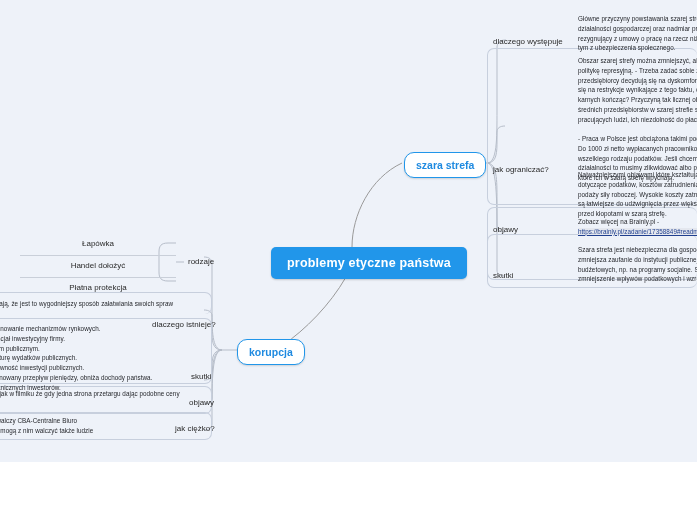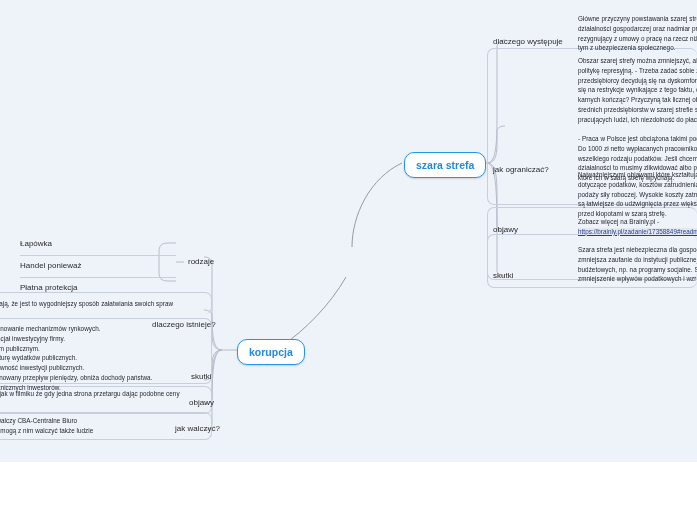--- a/index.html
+++ b/index.html
@@ -94,21 +94,21 @@
     position: absolute;
     box-sizing: border-box;
     border: 1px solid #c7cfdd;
     border-radius: 7px;
     background: transparent;
   }
   .sub-list {
     position: absolute;
     font-size: 8px;
     color: #2a2a2a;
-    text-align: left;
+    text-align: center;
     line-height: 22px;
   }
   .sub-list .row { position: relative; }
   .divider {
     position: absolute;
     height: 1px;
     background: #c9cfd9;
   }
 </style>
 </head>
@@ -145,20 +145,21 @@
 
   <div class="bracket" style="left:487px; top:48px; width:210px; height:157px; border-right:none;"></div>
   <div class="bracket" style="left:487px; top:207px; width:210px; height:73px; border-right:none;"></div>
   <div class="bracket" style="left:487px; top:234px; width:210px; height:54px; border-right:none;"></div>
 
   <div class="bracket" style="left:-40px; top:318px; width:252px; height:66px; border-left:none;"></div>
   <div class="bracket" style="left:-40px; top:386px; width:252px; height:28px; border-left:none;"></div>
   <div class="bracket" style="left:-40px; top:412px; width:252px; height:28px; border-left:none;"></div>
   <div class="bracket" style="left:-40px; top:292px; width:252px; height:22px; border-left:none; border-bottom:none;"></div>
 
+  <div class="node root-node" style="left:271px; top:247px;">problemy etyczne państwa</div>
 
   <div class="node main-node" style="left:404px; top:152px;">szara strefa</div>
 
   <div class="node main-node" style="left:237px; top:339px;">korupcja</div>
 
   <div class="node leaf-label right" style="left:491px; top:36px;">dlaczego występuje</div>
 
   <div class="node leaf-label right" style="left:491px; top:153px;margin-top:11px;">jak ograniczać?</div>
 
   <div class="node leaf-label right" style="left:491px; top:224px;">objawy</div>
@@ -181,26 +182,26 @@
   <div class="detail clip-right" style="left:578px; top:245px; width:230px;">Szara strefa jest niebezpieczna dla gospodarki – osłabia jej efektywność, zmniejsza zaufanie do instytucji publicznej oraz powoduje wzrost wydatków budżetowych, np. na programy socjalne. Szara strefa przekłada się również na zmniejszenie wpływów podatkowych i wzrost inflacji.</div>
 
   <div class="node leaf-label left" style="left:186px; top:256px;">rodzaje</div>
 
   <div class="node leaf-label left" style="left:150px; top:319px;">dlaczego istnieje?</div>
 
   <div class="node leaf-label left" style="left:189px; top:371px;">skutki</div>
 
   <div class="node leaf-label left" style="left:187px; top:397px;">objawy</div>
 
-  <div class="node leaf-label left" style="left:173px; top:423px;">jak walczyć?</div>
+  <div class="node leaf-label left" style="left:173px; top:423px;">jak ciężko?</div>
 
   <div class="sub-list" style="left:20px; top:233px; width:156px;">
     <div class="row">Łapówka</div>
     <div class="divider" style="left:0; top:22px; width:156px;"></div>
-    <div class="row">Handel ponieważ</div>
+    <div class="row">Handel dołożyć</div>
     <div class="divider" style="left:0; top:44px; width:156px;"></div>
     <div class="row">Płatna protekcja</div>
   </div>
 
   <div class="detail clip-left" style="left:-63px; top:299px; width:215px; white-space:nowrap;">ponieważ ludzie uważają, że jest to wygodniejszy sposób załatwiania swoich spraw</div>
 
   <div class="detail clip-left" style="left:-72px; top:324px; width:260px;">Korupcja utrudnia funkcjonowanie mechanizmów rynkowych.
 Korupcja ogranicza potencjał inwestycyjny firmy.
 Korupcja szkodzi finansom publicznym.
 Korupcja deformuje strukturę wydatków publicznych.

